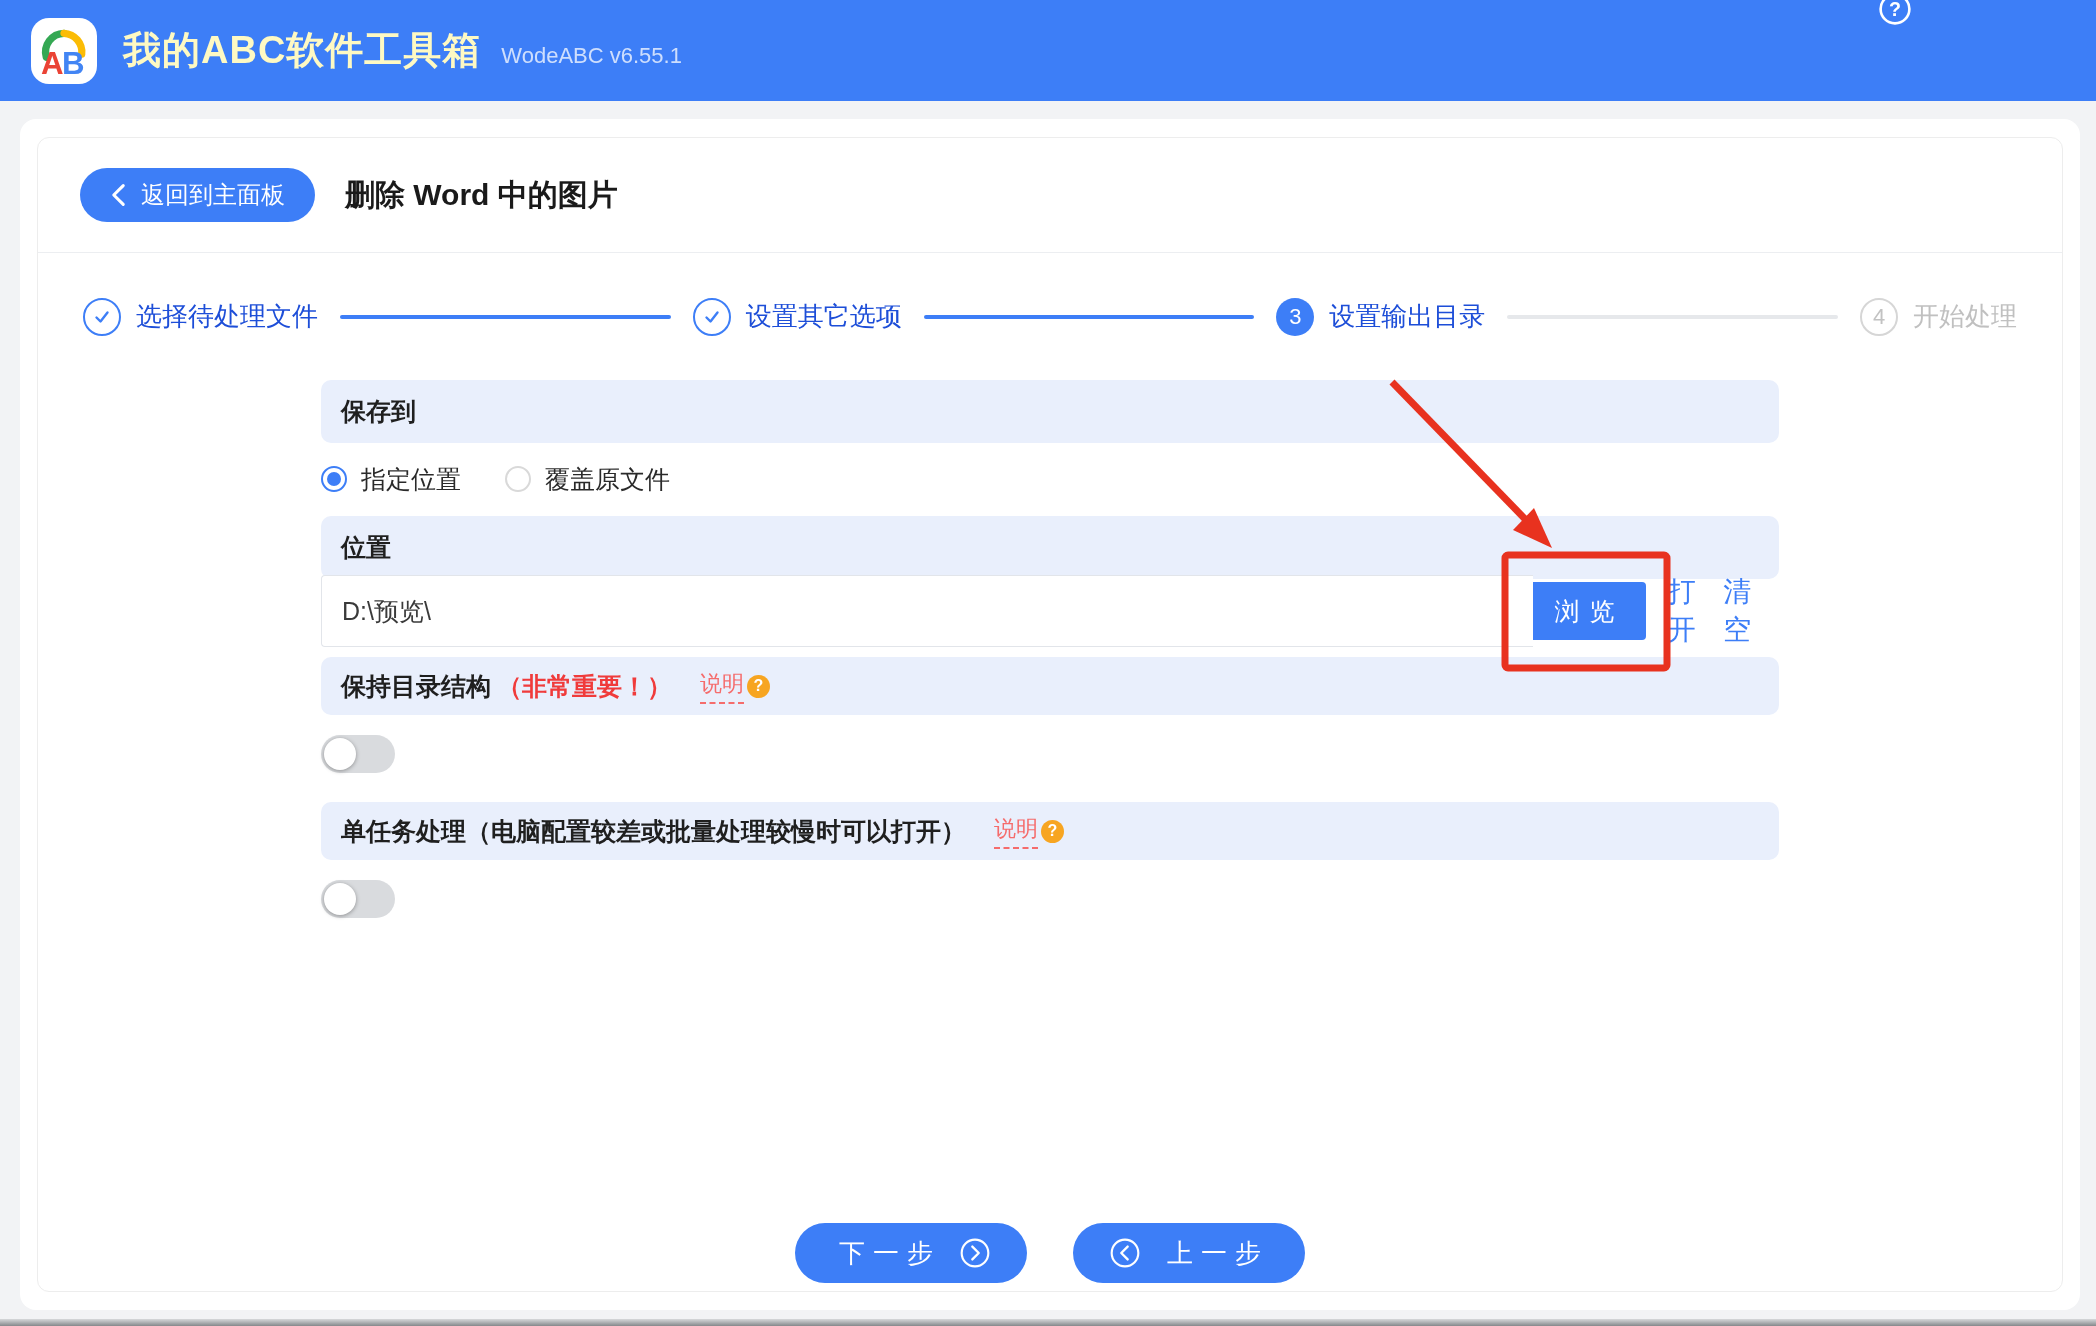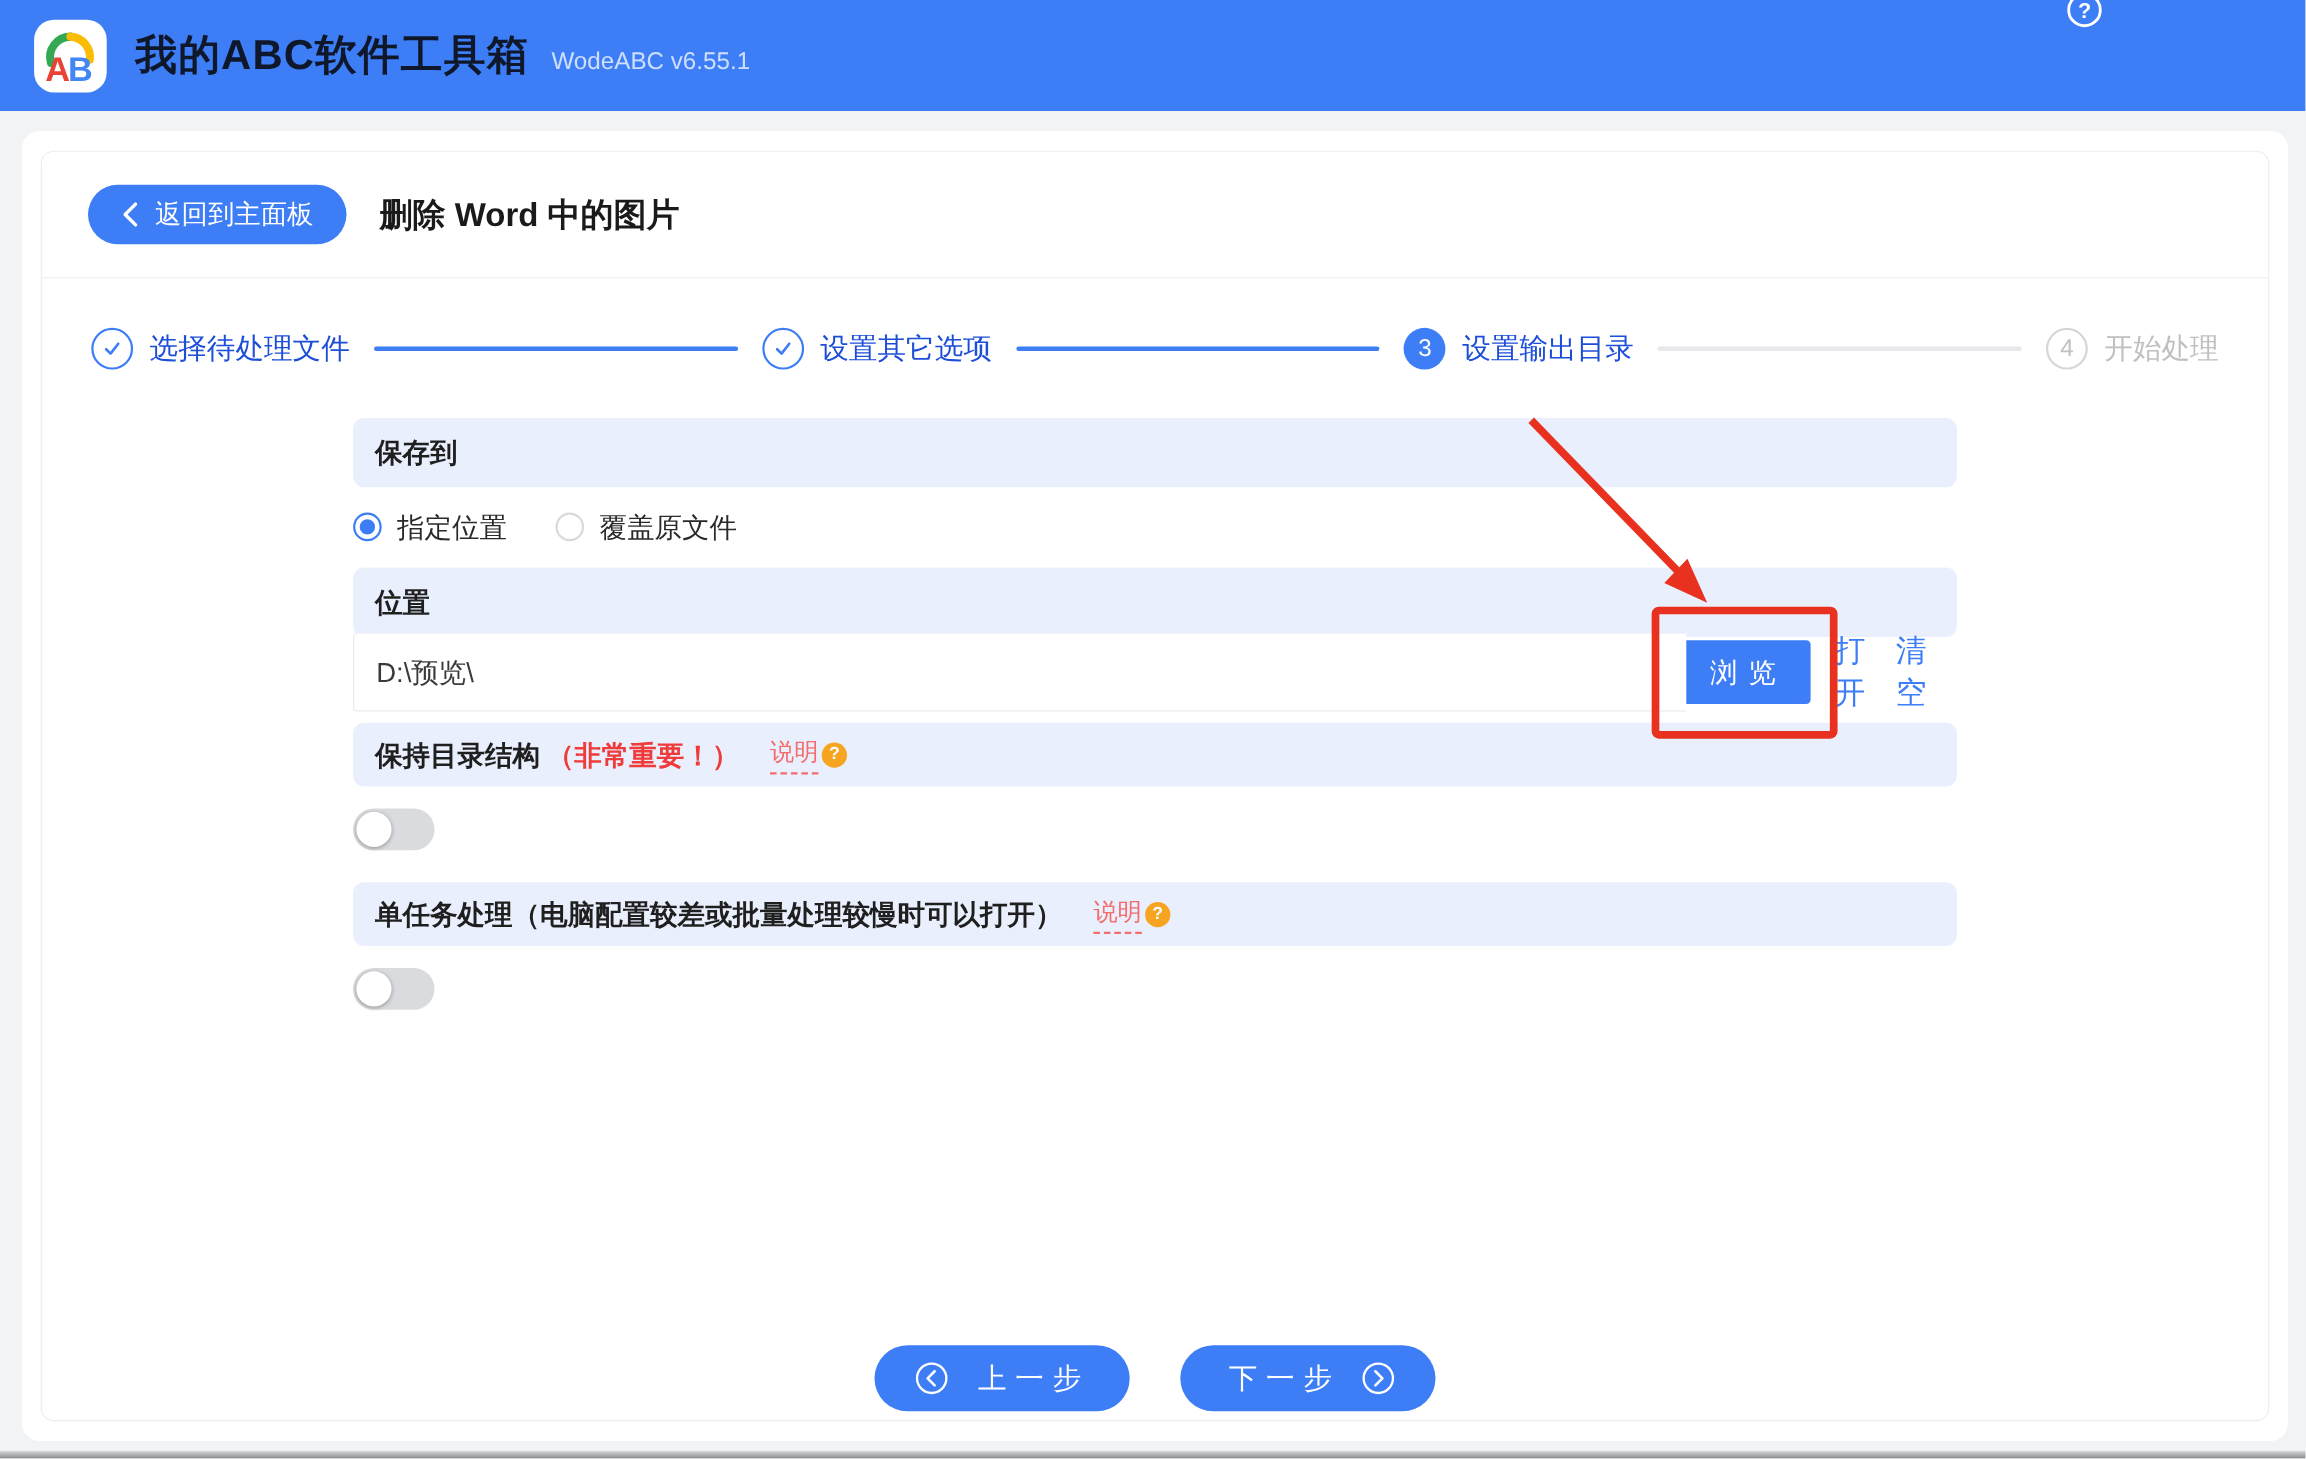--- a/index.html
+++ b/index.html
@@ -14,21 +14,21 @@
   .header {
     position:absolute; top:0; left:0; width:2096px; height:101px;
     background:var(--accent,#3D7EF7);
     display:flex; align-items:center; padding:0 36px 0 31px;
   }
   .logo {
     width:66px; height:66px; background:#fff; border-radius:18px;
     display:flex; align-items:center; justify-content:center; flex:none;
   }
   .app-title-wrap { display:flex; align-items:baseline; margin-left:26px; }
-  .app-title { color:#0f172a; font-size:38px; font-weight:bold; letter-spacing:1px; }
+  .app-title { color:#fef9c3; font-size:38px; font-weight:bold; letter-spacing:1px; }
   .app-version { color:rgba(255,255,255,.75); font-size:22px; margin-left:20px; }
   .header-right { margin-left:auto; display:flex; align-items:flex-start; gap:64px;flex-direction:column; }
   .user-center {
     background:#fff; height:48px; border-radius:24px; padding:0 24px;
     display:flex; align-items:center; gap:10px; font-size:24px; color:#222;
     border:none; cursor:pointer;
   }
   .hicon { width:34px; height:34px; display:flex; align-items:center; justify-content:center; cursor:pointer; }
   
   .window-body { position:absolute; top:101px; left:0; right:0; bottom:0; background:#f2f3f5; }
@@ -293,33 +293,33 @@
             <span class="help-text">说明</span>
             <span class="help-badge">?</span>
           </span>
         </div>
         <button class="toggle">
           <span class="knob"></span>
         </button>
 
         <div class="footer-row">
           <button class="nav-btn">
+            <span class="txt">下一步</span>
+            <svg width="32" height="32" viewBox="0 0 30 30">
+              <circle cx="15" cy="15" r="12.5" fill="none" stroke="#fff" stroke-width="2"></circle>
+              <polyline points="12.5,9 18.5,15 12.5,21" fill="none" stroke="#fff" stroke-width="2.2" stroke-linecap="round" stroke-linejoin="round"></polyline>
+            </svg>
+          </button>
+          <button class="nav-btn">
             <svg width="32" height="32" viewBox="0 0 30 30">
               <circle cx="15" cy="15" r="12.5" fill="none" stroke="#fff" stroke-width="2"></circle>
               <polyline points="17.5,9 11.5,15 17.5,21" fill="none" stroke="#fff" stroke-width="2.2" stroke-linecap="round" stroke-linejoin="round"></polyline>
             </svg>
             <span class="txt">上一步</span>
           </button>
-          <button class="nav-btn">
-            <span class="txt">下一步</span>
-            <svg width="32" height="32" viewBox="0 0 30 30">
-              <circle cx="15" cy="15" r="12.5" fill="none" stroke="#fff" stroke-width="2"></circle>
-              <polyline points="12.5,9 18.5,15 12.5,21" fill="none" stroke="#fff" stroke-width="2.2" stroke-linecap="round" stroke-linejoin="round"></polyline>
-            </svg>
-          </button>
         </div>
 
       </div>
     </div>
   </div>
 </div>
 
 <svg class="annotation" viewBox="0 0 2096 1326">
   <line x1="1392" y1="382" x2="1527" y2="521" stroke="#E8321F" stroke-width="7"></line>
   <polygon points="1552,548 1513,530 1534,508" fill="#E8321F"></polygon>

